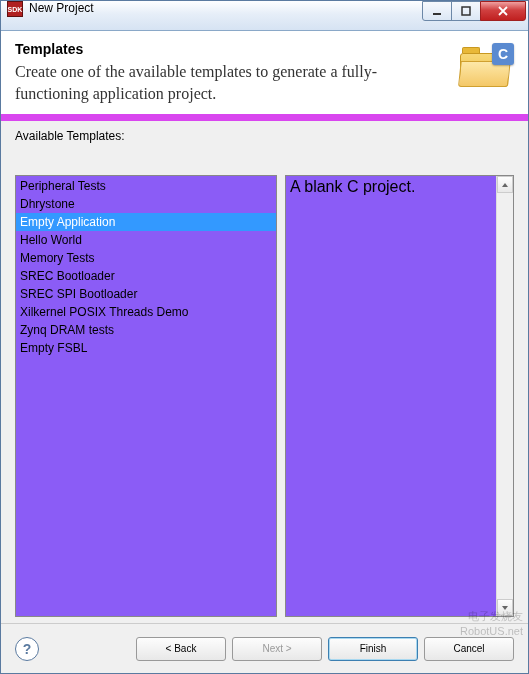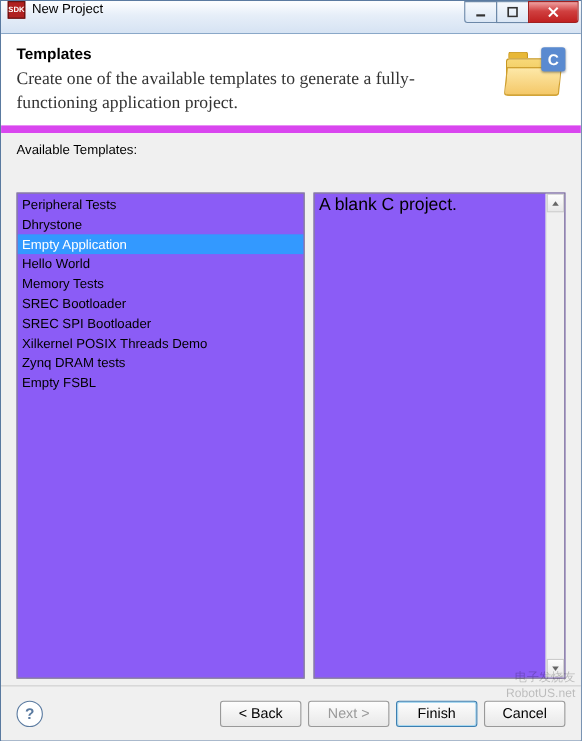--- a/index.html
+++ b/index.html
@@ -231,27 +231,27 @@
       color: #5a7aa0;
       font-weight: bold;
       font-size: 14px;
       display: flex;
       align-items: center;
       justify-content: center;
       cursor: pointer;
     }
     .spacer { flex: 1; }
     .wiz-btn {
-      width: 74px;
+      width: 90px;
       height: 24px;
       margin-left: 6px;
       background: linear-gradient(#fdfdfd, #e8e8e8);
       border: 1px solid #999;
       border-radius: 3px;
-      font-size: 13px;
+      font-size: 10px;
       color: #000;
       display: flex;
       align-items: center;
       justify-content: center;
       cursor: pointer;
     }
     .wiz-btn.disabled {
       color: #9a9a9a;
       cursor: default;
     }

